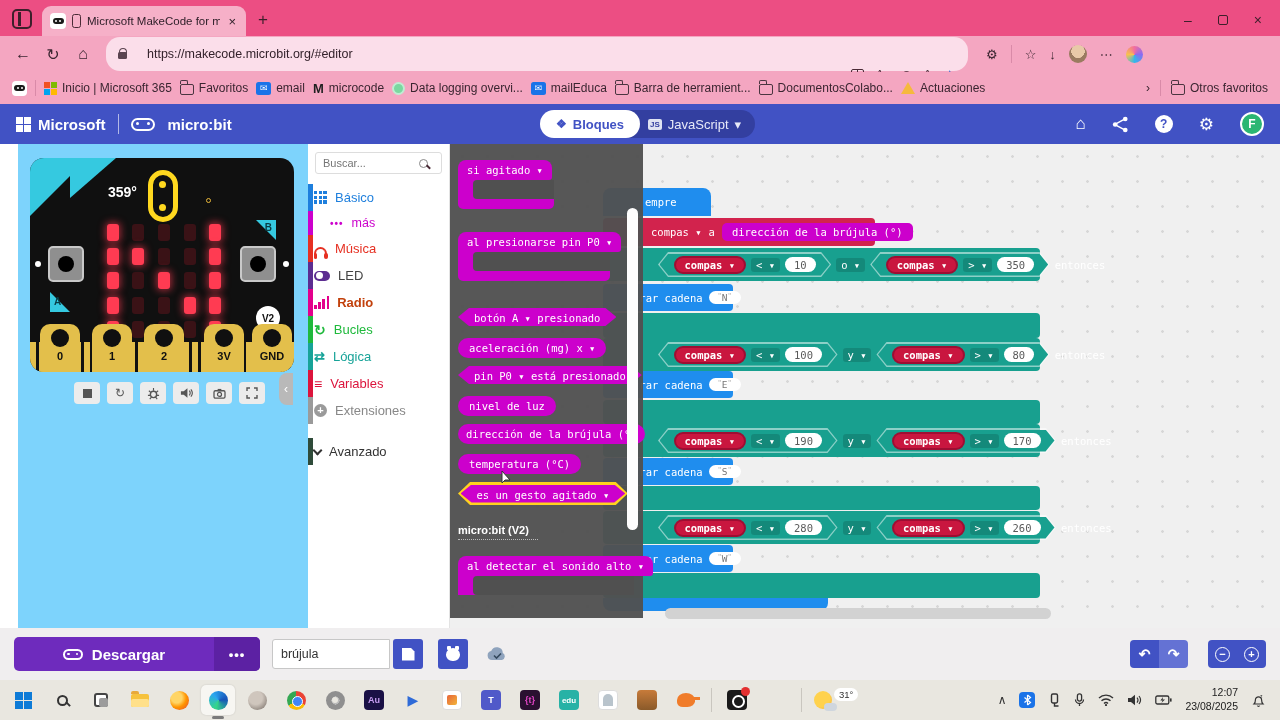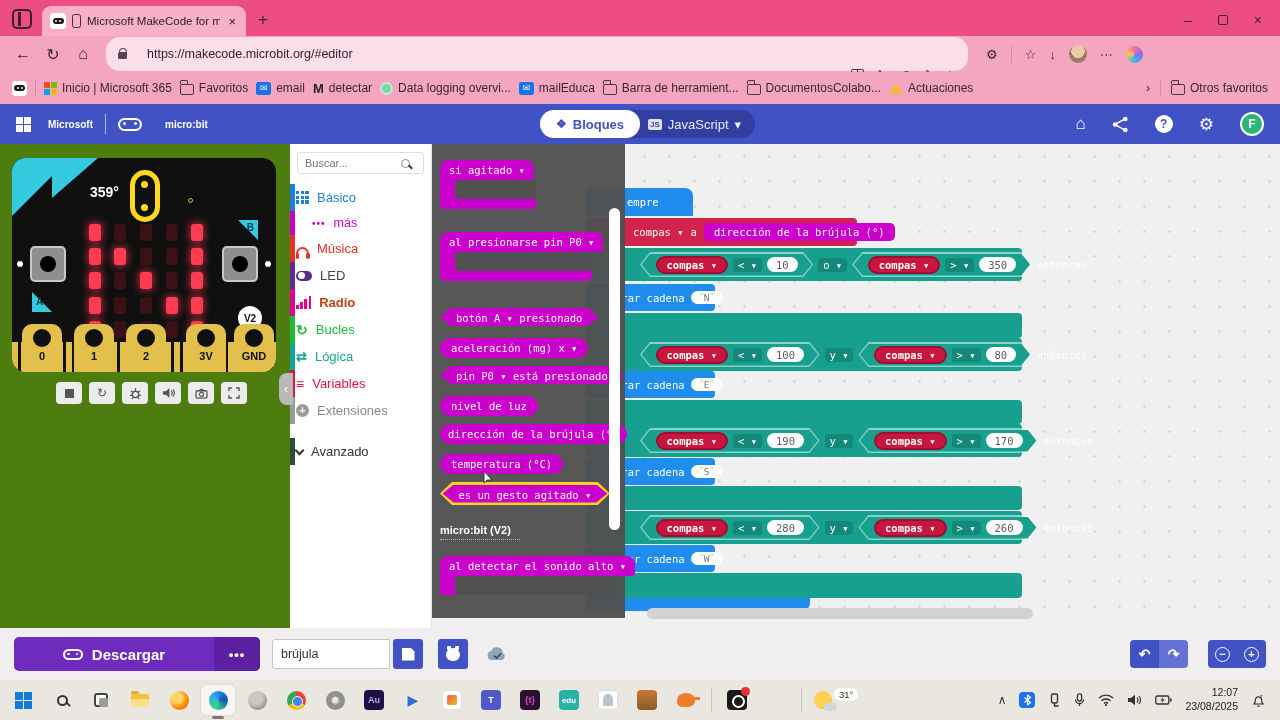--- a/index.html
+++ b/index.html
@@ -52,40 +52,40 @@
   .ic-mletter { font-weight:bold; font-size:13px; color:#1f1f1f; }
   .ic-green { width:13px; height:13px; border-radius:50%; background:#7bd8a0; border:2px solid #bfecd2; }
   .ic-drive { width:0; height:0; border-left:7px solid transparent; border-right:7px solid transparent; border-bottom:12px solid #f6b93d; position:relative; }
   .bm-sep { width:1px; height:16px; background:#d98aa8; }
   .bm-right { margin-left:auto; display:flex; align-items:center; gap:10px; }
 
   
   .mkheader { position:absolute; left:0; top:104px; width:1280px; height:40px; background:#4152c4; display:flex; align-items:center; color:#fff; padding:0 16px; }
   .mslogo { width:15px; height:15px; display:grid; grid-template-columns:7px 7px; grid-template-rows:7px 7px; gap:1px; }
   .mslogo i { background:#fff; }
-  .mkbrand { font-size:10px; font-weight:bold; margin-left:17px; }
+  .mkbrand { font-size:15px; font-weight:bold; margin-left:7px; }
   .hsep { width:1px; height:20px; background:rgba(255,255,255,.6); margin:0 12px; }
   .mbpill { width:24px; height:13px; border:2px solid #fff; border-radius:7px; position:relative; margin-right:6px; }
   .mbpill::before,.mbpill::after { content:''; position:absolute; top:2.5px; width:3px; height:3px; background:#fff; border-radius:50%; }
   .mbpill::before { left:3px; } .mbpill::after { right:3px; }
   .langtoggle { position:absolute; left:540px; top:6px; display:flex; height:28px; }
   .pill-blocks { background:#fff; color:#4152c4; border-radius:15px; font-weight:bold; font-size:13px; display:flex; align-items:center; gap:6px; padding:0 16px; z-index:2; }
   .blocksglyph { font-size:12px; }
   .pill-js { background:#333fa0; color:#e8eaf8; border-radius:0 15px 15px 0; font-size:13px; display:flex; align-items:center; gap:6px; padding:0 14px 0 22px; margin-left:-14px; }
   .jsbadge { background:#dfe3f2; color:#333fa0; font-size:8px; font-weight:bold; padding:1px 2px; border-radius:2px; }
   .mk-right { margin-left:auto; display:flex; align-items:center; gap:26px; }
   .mkicon { font-size:17px; color:#fff; }
   .helpdisc { width:18px; height:18px; background:#fff; color:#4152c4; border-radius:50%; font-size:12px; font-weight:bold; display:flex; align-items:center; justify-content:center; }
   .avatar-f { width:24px; height:24px; background:#2bb673; border:2px solid #fff; border-radius:50%; color:#fff; font-size:12px; font-weight:bold; display:flex; align-items:center; justify-content:center; }
 
   
   .main { position:absolute; left:0; top:144px; width:1280px; height:484px; display:flex; }
 
   
-  .simpanel { width:290px; background:#4d7c0f; position:relative; flex:none; }
+  .simpanel { width:290px; background:#7dd3fc; position:relative; flex:none;margin-left:18px; }
   .board { position:absolute; left:12px; top:14px; width:264px; height:214px; background:#101010; border-radius:14px; overflow:hidden; }
   .tri { position:absolute; background:#35c9e0; }
   .tri1 { left:0; top:0; width:58px; height:58px; clip-path:polygon(0 0,100% 0,0 100%); }
   .tri2 { left:40px; top:0; width:46px; height:40px; clip-path:polygon(0 0,100% 0,0 100%); }
   .compassdeg { position:absolute; left:78px; top:26px; color:#fff; font-size:14px; font-weight:bold; }
   .logo-oval { position:absolute; left:118px; top:12px; width:30px; height:52px; border:5px solid #ffd81f; border-radius:16px; }
   .logo-oval i { position:absolute; left:6px; width:7px; height:7px; background:#ffd81f; border-radius:50%; }
   .logo-oval i:first-child { top:6px; } .logo-oval i:last-child { bottom:6px; }
   .micdot { position:absolute; left:176px; top:40px; width:5px; height:5px; border:1.5px solid #e8b73a; border-radius:50%; }
   #led-grid { position:absolute; left:70px; top:62px; width:128px; height:122px; display:grid; grid-template-columns:repeat(5,1fr); grid-template-rows:repeat(5,1fr); justify-items:center; align-items:center; }
@@ -333,21 +333,21 @@
     <span class="bm">
         <span class="ic-folder"></span>
         <span>Favoritos</span>
       </span>
     <span class="bm">
         <span class="ic-mail">✉</span>
         <span>email</span>
       </span>
     <span class="bm">
         <span class="ic-mletter">M</span>
-        <span>detectar</span>
+        <span>microcode</span>
       </span>
     <span class="bm">
         <span class="ic-green"></span>
         <span>Data logging overvi...</span>
       </span>
     <span class="bm">
         <span class="ic-mail">✉</span>
         <span>mailEduca</span>
       </span>
     <span class="bm">

